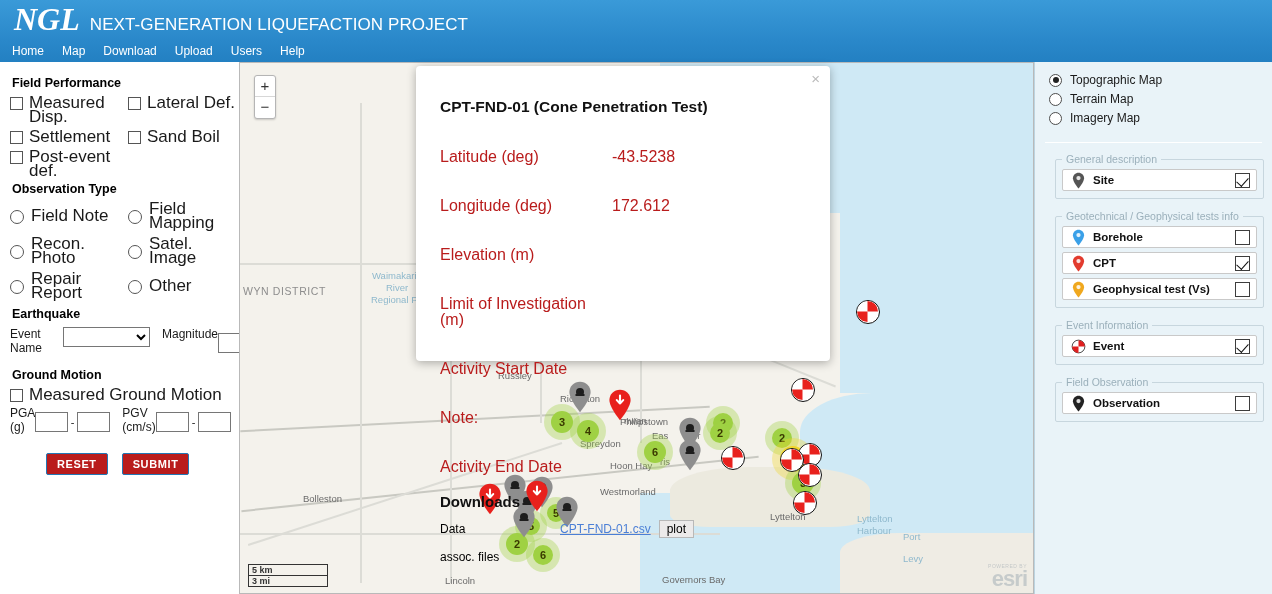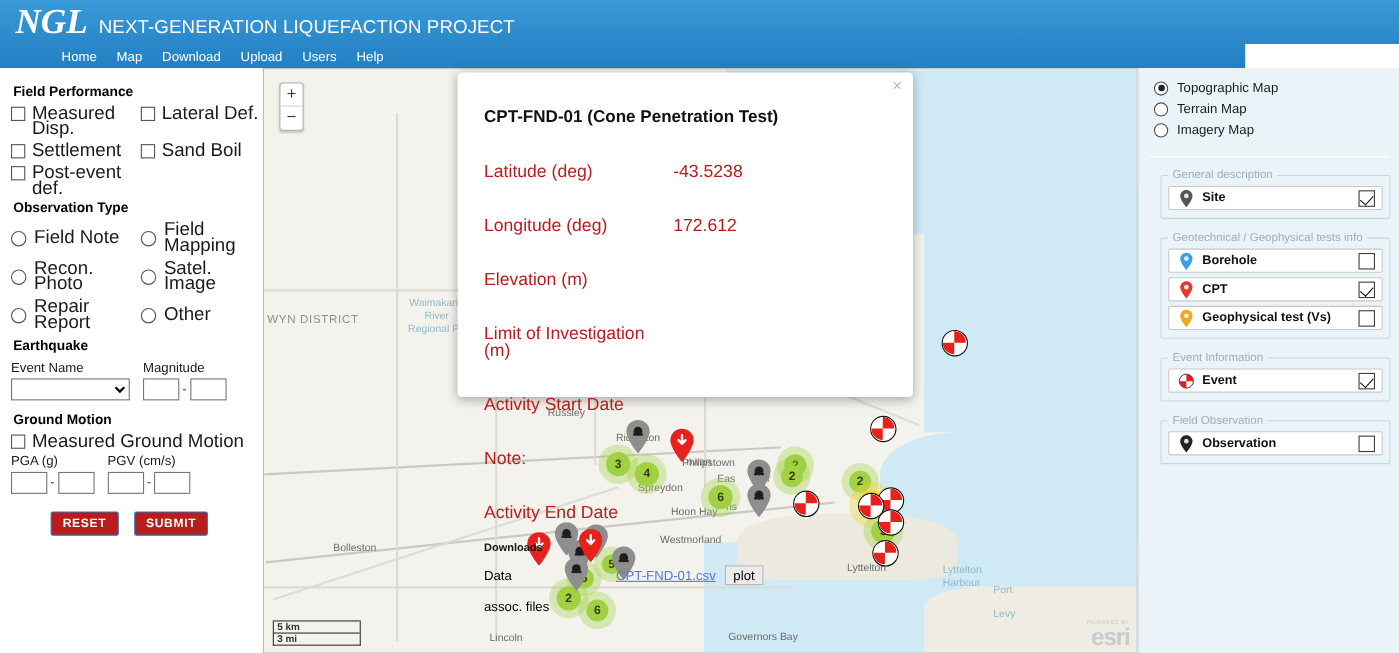--- a/index.html
+++ b/index.html
@@ -28,24 +28,24 @@
     letter-spacing: 0px;
     line-height: 34px;
   }
   .brand-sub {
     font-size: 17px; color: #ffffff;
     margin-left: 10px; line-height: 34px;
     letter-spacing: 0.1px;
   }
   .navbar {
     position: absolute; top: 40px; left: 0;
-    width: 1132px; height: 22px;
+    width: 1272px; height: 22px;
     background: #2e8fd0;
     background: linear-gradient(#2a88ca, #2380c2);
-    display: flex; align-items: center; padding-left: 44px;
+    display: flex; align-items: center;
   }
   .navbar a {
     color: #ffffff; font-size: 12px;
     text-decoration: none; padding: 0 9px;
     line-height: 22px;
   }
   .navbar a:first-child { padding-left: 12px; }
 
   
   .left-panel {
@@ -66,21 +66,21 @@
   .rb {
     width: 14px; height: 14px; min-width: 14px;
     border: 1px solid #555; border-radius: 50%;
     background: #fff; margin-right: 7px; margin-top: 1px; display:inline-block;
   }
   .chk-lbl { font-size: 17px; line-height: 14px; }
   .rad-grid { display: grid; grid-template-columns: 118px 110px; }
   .rad-row { display: flex; align-items: center; margin-bottom: 7px; }
 
   .fld-row { display: flex; gap: 12px; margin-top: 2px; }
-  .fld-col { display: flex; flex-direction: column; }
+  .fld-col { display: flex; flex-direction: row; }
   .fld-label { font-size: 12px; margin-bottom: 3px; }
   select.ev-select {
     width: 108px; height: 20px; font-size: 11px;
     border: 1px solid #767676; background: #fff;
   }
   .num-pair { display: flex; align-items: center; }
   input.num {
     width: 33px; height: 20px; border: 1px solid #767676;
     background:#fff; font-size: 11px; padding: 0 2px;
   }
@@ -167,21 +167,21 @@
   .popup-close {
     position:absolute; right: 10px; top: 6px;
     font-size: 15px; color:#bbb; cursor:pointer; line-height:14px;
   }
   .popup h2 {
     margin: 10px 0 22px 0; font-size: 15.5px; font-weight: bold; color:#111;
   }
   .pp-row { display:flex; font-size: 16px; color:#b91c1c; margin-bottom: 3.5px; line-height: 16px; margin-top: 33px; }
   .pp-key { width: 172px; }
   .pp-val { }
-  .pp-dl { margin-top: 18px; font-size: 10px; font-weight: bold; color:#111; }
+  .pp-dl { margin-top: 18px; font-size: 15px; font-weight: bold; color:#111; }
   .pp-dl-row { display:flex; align-items:center; font-size:12px; margin-top: 10px; }
   .pp-dl-key { width: 120px; }
   .pp-link { color:#4b7fd6; text-decoration: underline; font-size: 12px; }
   .pp-plot {
     margin-left: 8px; font-size: 12px; background:#eceaea;
     border:1px solid #b8b8b8; padding: 1px 7px; cursor:pointer;
   }
   .pp-assoc { margin-top: 12px; font-size: 12px; }
 
   

